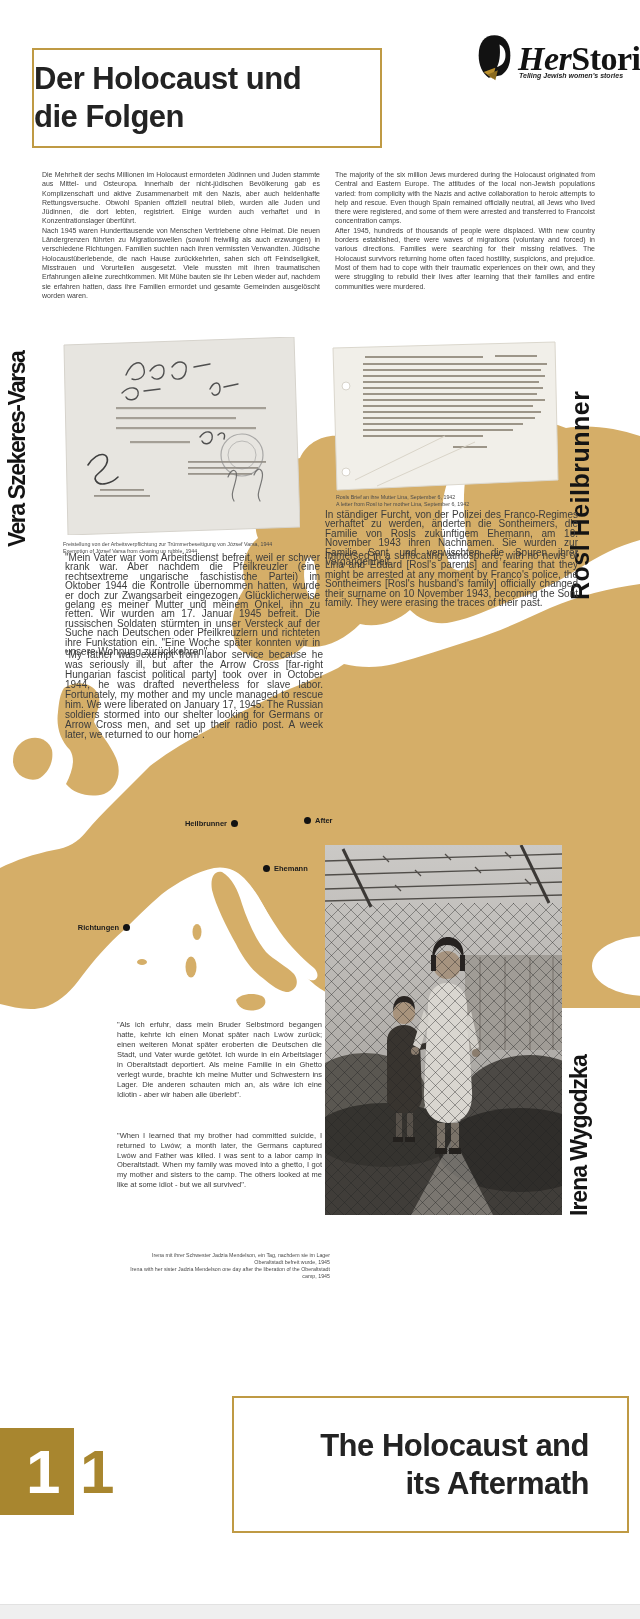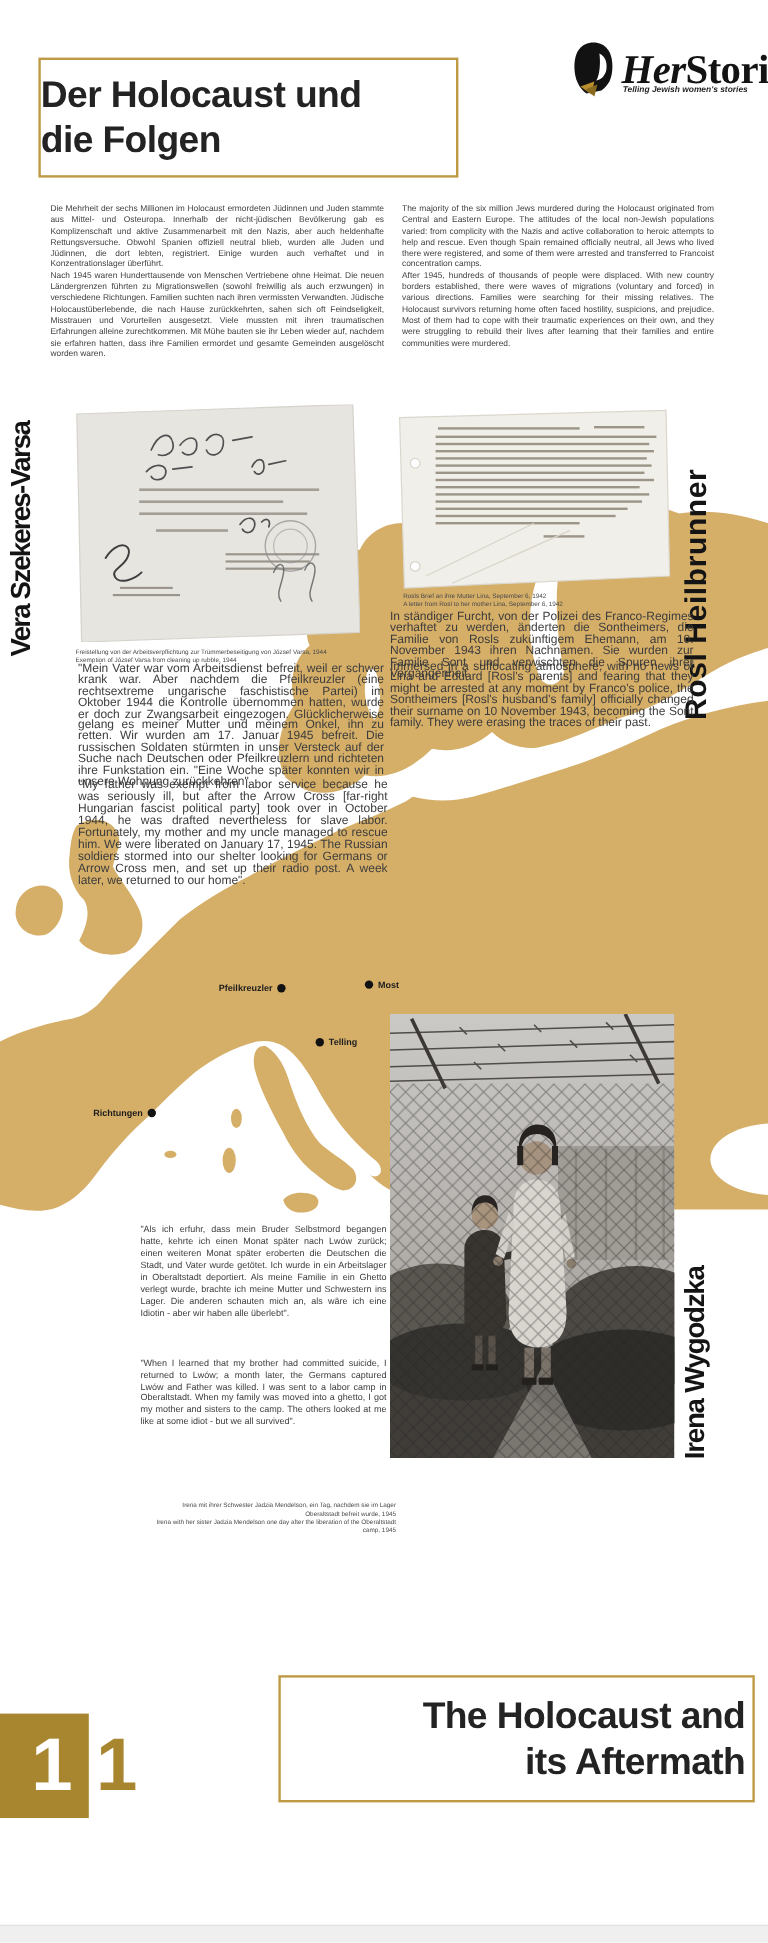--- a/index.html
+++ b/index.html
@@ -71,23 +71,23 @@
   .city-lviv         { left:304px; top:814px; }
   .city-budapest     { left:263px; top:862px; }
   .city-barcelona    { left:52px;  top:921px; width:78px; justify-content:flex-end; }
 
   
   .page-square { left:0; top:1428px; width:74px; height:87px; background:#a8862f; }
   .digit { font-size:62px; font-weight:700; line-height:84px; }
   .digit-1 { left:26px; top:1430px; color:#ffffff; }
   .digit-2 { left:80px; top:1430px; color:#a8862f; }
   .title-box-en {
-    left:232px; top:1396px; width:397px; height:106px; box-sizing:border-box;
+    left:232px; top:1396px; width:397px; height:137px; box-sizing:border-box;
     border:2px solid #bf9a44; background:#fff; display:flex; align-items:center;
-    justify-content:flex-end; padding-right:6px;
+    justify-content:flex-end; padding-right:38px;
   }
   .title-box-en .t {
     font-size:31px; line-height:38px; font-weight:700; color:#232323;
     width:310px; text-align:right; letter-spacing:-0.5px;
   }
   .bottom-bar { left:0; top:1604px; width:640px; height:15px; background:#efefef; border-top:1px solid #e2e2e2; }
 </style>
 </head>
 <body>
 
@@ -213,30 +213,30 @@
   </svg>
   <div class="abs vname vname-rosl">Rosl Heilbrunner</div>
   <div class="abs caption cap-rosl">
     <div>Rosls Brief an ihre Mutter Lina, September 6, 1942</div>
     <div>A letter from Rosl to her mother Lina, September 6, 1942</div>
   </div>
   <div class="abs quote p-rosl">In ständiger Furcht, von der Polizei des Franco-Regimes verhaftet zu werden, änderten die Sontheimers, die Familie von Rosls zukünftigem Ehemann, am 10. November 1943 ihren Nachnamen. Sie wurden zur Familie Sont und verwischten die Spuren ihrer Vergangenheit.</div>
   <div class="abs quote p-rosl p-rosl-en">Immersed in a suffocating atmosphere, with no news of Lina and Eduard [Rosl's parents] and fearing that they might be arrested at any moment by Franco's police, the Sontheimers [Rosl's husband's family] officially changed their surname on 10 November 1943, becoming the Sont family. They were erasing the traces of their past.</div>
 
   <div class="abs city city-oberaltstadt">
-    <span class="lbl">Pfeilkreuzler</span>
+    <span class="lbl">Heilbrunner</span>
     <span class="dot"></span>
   </div>
   <div class="abs city city-lviv">
     <span class="dot"></span>
-    <span class="lbl">Most</span>
+    <span class="lbl">After</span>
   </div>
   <div class="abs city city-budapest">
     <span class="dot"></span>
-    <span class="lbl">Telling</span>
+    <span class="lbl">Ehemann</span>
   </div>
   <div class="abs city city-barcelona">
     <span class="lbl">Richtungen</span>
     <span class="dot"></span>
   </div>
 
   <svg class="abs photo-irena" viewBox="0 0 237 370" aria-hidden="true">
     <defs>
       <linearGradient id="sky" x1="0" y1="0" x2="0" y2="1">
         <stop offset="0" stop-color="#cbc9c6"></stop>

